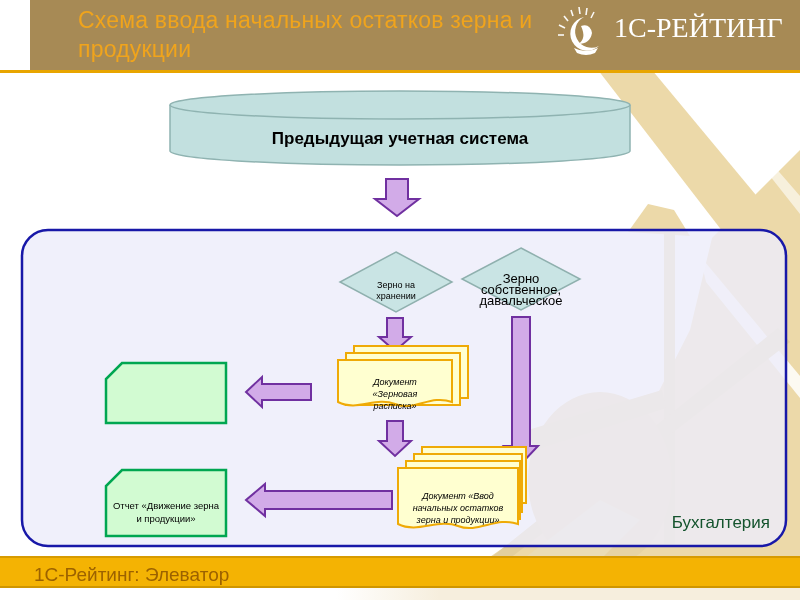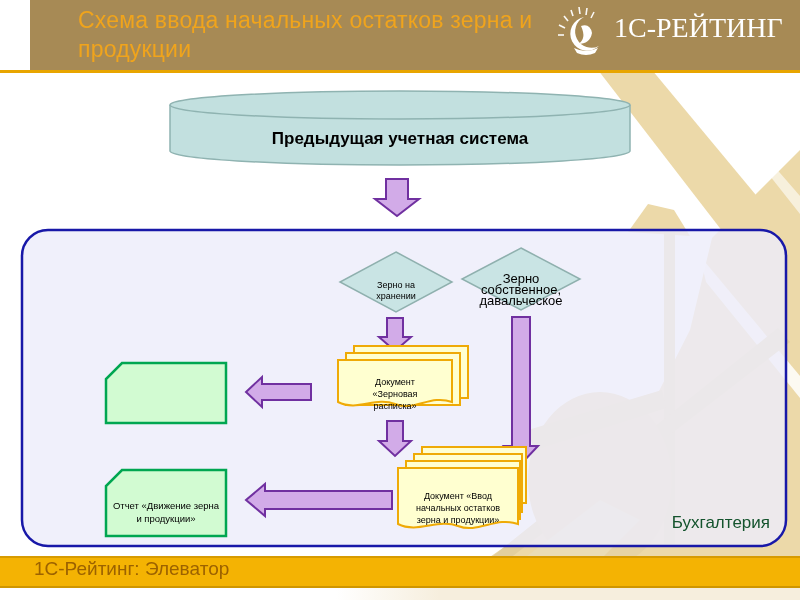--- a/index.html
+++ b/index.html
@@ -24,34 +24,34 @@
   .logo-icon{left:524px;top:4px;}
   .gold-line{left:0;top:70px;width:800px;height:3px;background:#e8a500;z-index:31;}
   
   .lbl{
     display:flex;align-items:center;justify-content:center;text-align:center;
     color:#000;z-index:20;margin-top:9px;
   }
   .cyl-lbl{left:170px;top:112px;width:460px;height:36px;font-size:17px;font-weight:bold;}
   .dia1-lbl{left:366px;top:258px;width:60px;height:48px;font-size:9px;line-height:11px;}
   .dia2-lbl{left:486px;top:252px;width:70px;height:56px;font-size:13px;line-height:11px;}
-  .doc1-lbl{left:360px;top:362px;width:70px;height:46px;font-size:9px;line-height:12px;}
-  .doc2-lbl{left:404px;top:472px;width:108px;height:54px;font-size:9px;line-height:12px;}
+  .doc1-lbl{left:360px;top:362px;width:70px;height:46px;font-size:9px;line-height:12px;font-style:italic;}
+  .doc2-lbl{left:404px;top:472px;width:108px;height:54px;font-size:9px;line-height:12px;font-style:italic;}
   .rep1-lbl{left:111px;top:367px;width:110px;height:52px;font-size:9.5px;line-height:13px;}
   .rep2-lbl{left:111px;top:474px;width:110px;height:58px;font-size:9.5px;line-height:13px;}
   .dept-lbl{
     left:580px;top:511px;width:190px;height:24px;z-index:20;
     display:flex;align-items:center;justify-content:flex-end;
     font-size:17px;color:#14532d;
   }
   
   .footer{
     left:0;top:556px;width:800px;height:32px;box-sizing:border-box;z-index:30;
     background:#f4b303;border-top:2px solid #d79b00;border-bottom:2px solid #cf9600;
-    display:flex;align-items:flex-start;
+    display:flex;align-items:flex-end;
   }
   .footer-text{margin-left:34px;font-size:19px;color:#9c6200;}
   .bottom-strip{
     left:0;top:588px;width:800px;height:12px;z-index:30;
     background:linear-gradient(90deg,#ffffff 0%,#ffffff 42%,#f6eedd 55%,#f6eedd 100%);
   }
 </style>
 </head>
 <body>
 

